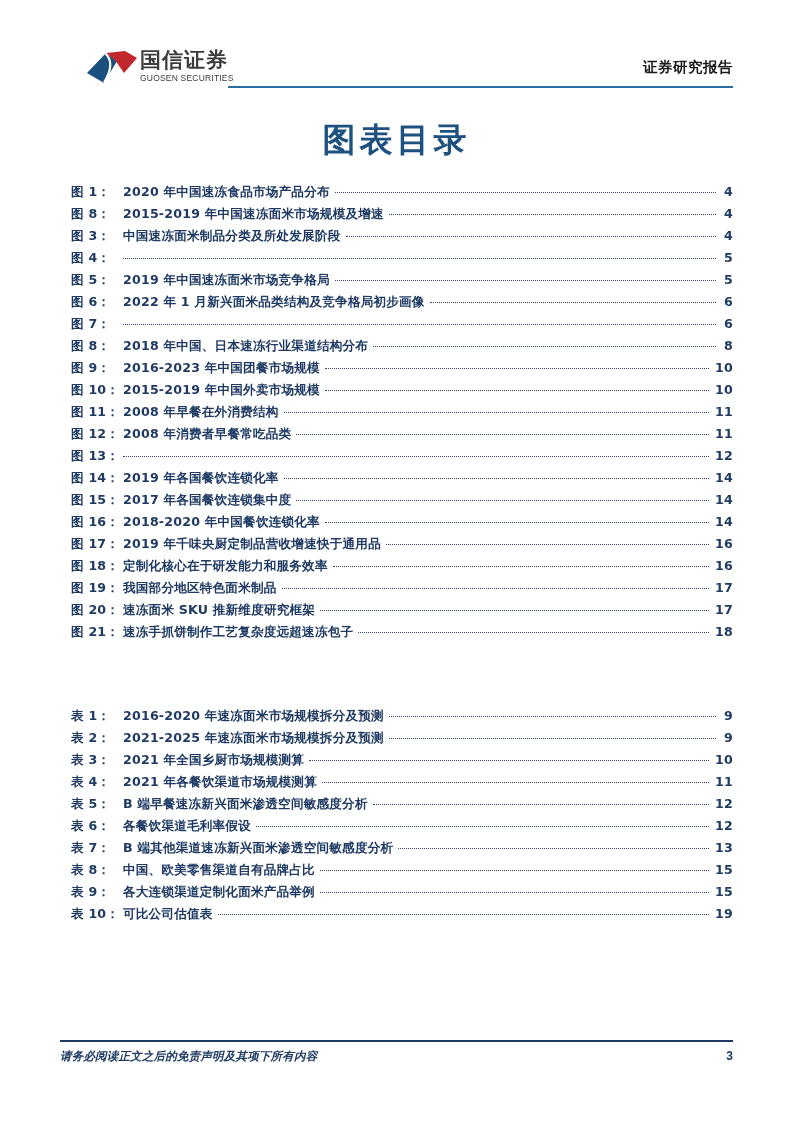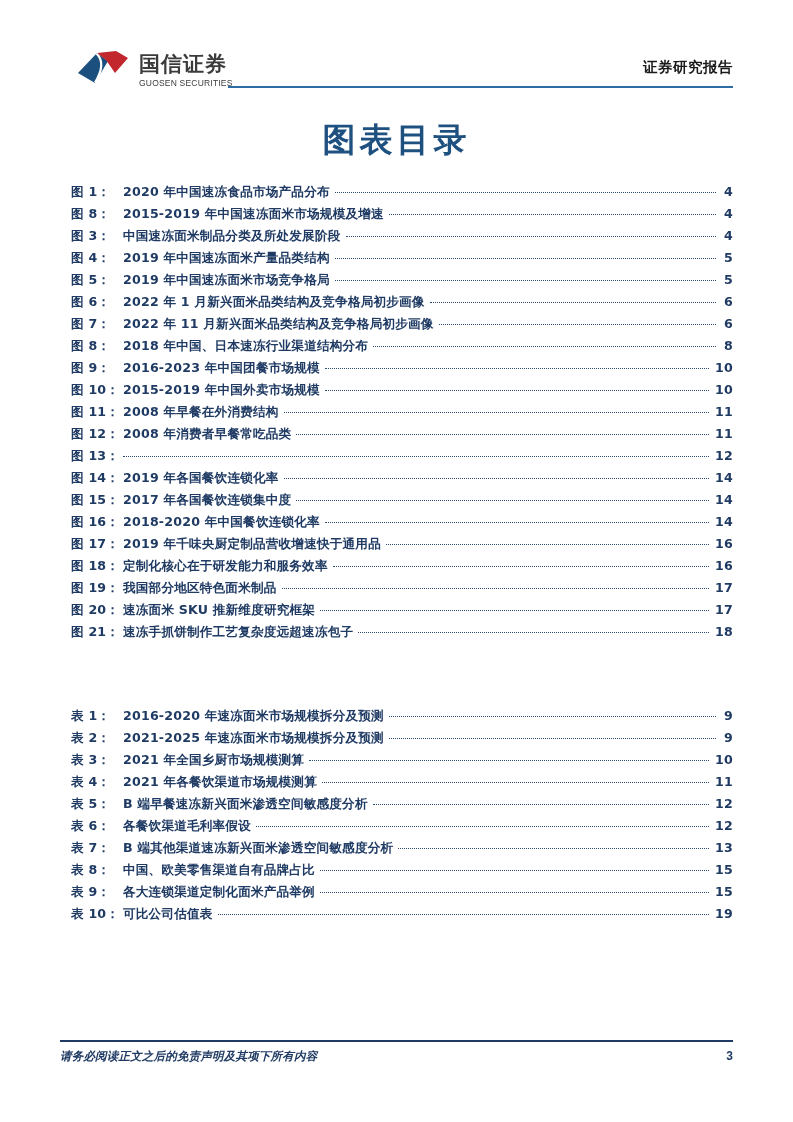--- a/index.html
+++ b/index.html
@@ -19,25 +19,24 @@
   
   .page-header {
     position: absolute;
     left: 0;
     top: 0;
     width: 793px;
     height: 100px;
   }
   .logo-block {
     position: absolute;
-    left: 75px;
+    left: 84px;
     top: 48px;
     display: flex;
-    align-items: flex-end;
-    gap: 8px;
+    align-items: flex-start;
   }
   .logo-mark {
     width: 56px;
     height: 38px;
     position: relative;
     flex: none;
     margin-top: 1px;
   }
   .logo-text {
     display: flex;
@@ -212,39 +211,37 @@
         <span class="toc-page">4</span>
       </div>
       <div class="toc-row">
         <span class="toc-label">图 3：</span>
         <span class="toc-text">中国速冻面米制品分类及所处发展阶段</span>
         <span class="toc-leader"></span>
         <span class="toc-page">4</span>
       </div>
       <div class="toc-row">
         <span class="toc-label">图 4：</span>
-        <span class="toc-text">2019 年中国速冻面米产量品类结构</span>
         <span class="toc-leader"></span>
         <span class="toc-page">5</span>
       </div>
       <div class="toc-row">
         <span class="toc-label">图 5：</span>
         <span class="toc-text">2019 年中国速冻面米市场竞争格局</span>
         <span class="toc-leader"></span>
         <span class="toc-page">5</span>
       </div>
       <div class="toc-row">
         <span class="toc-label">图 6：</span>
         <span class="toc-text">2022 年 1 月新兴面米品类结构及竞争格局初步画像</span>
         <span class="toc-leader"></span>
         <span class="toc-page">6</span>
       </div>
       <div class="toc-row">
         <span class="toc-label">图 7：</span>
-        <span class="toc-text">2022 年 11 月新兴面米品类结构及竞争格局初步画像</span>
         <span class="toc-leader"></span>
         <span class="toc-page">6</span>
       </div>
       <div class="toc-row">
         <span class="toc-label">图 8：</span>
         <span class="toc-text">2018 年中国、日本速冻行业渠道结构分布</span>
         <span class="toc-leader"></span>
         <span class="toc-page">8</span>
       </div>
       <div class="toc-row">

